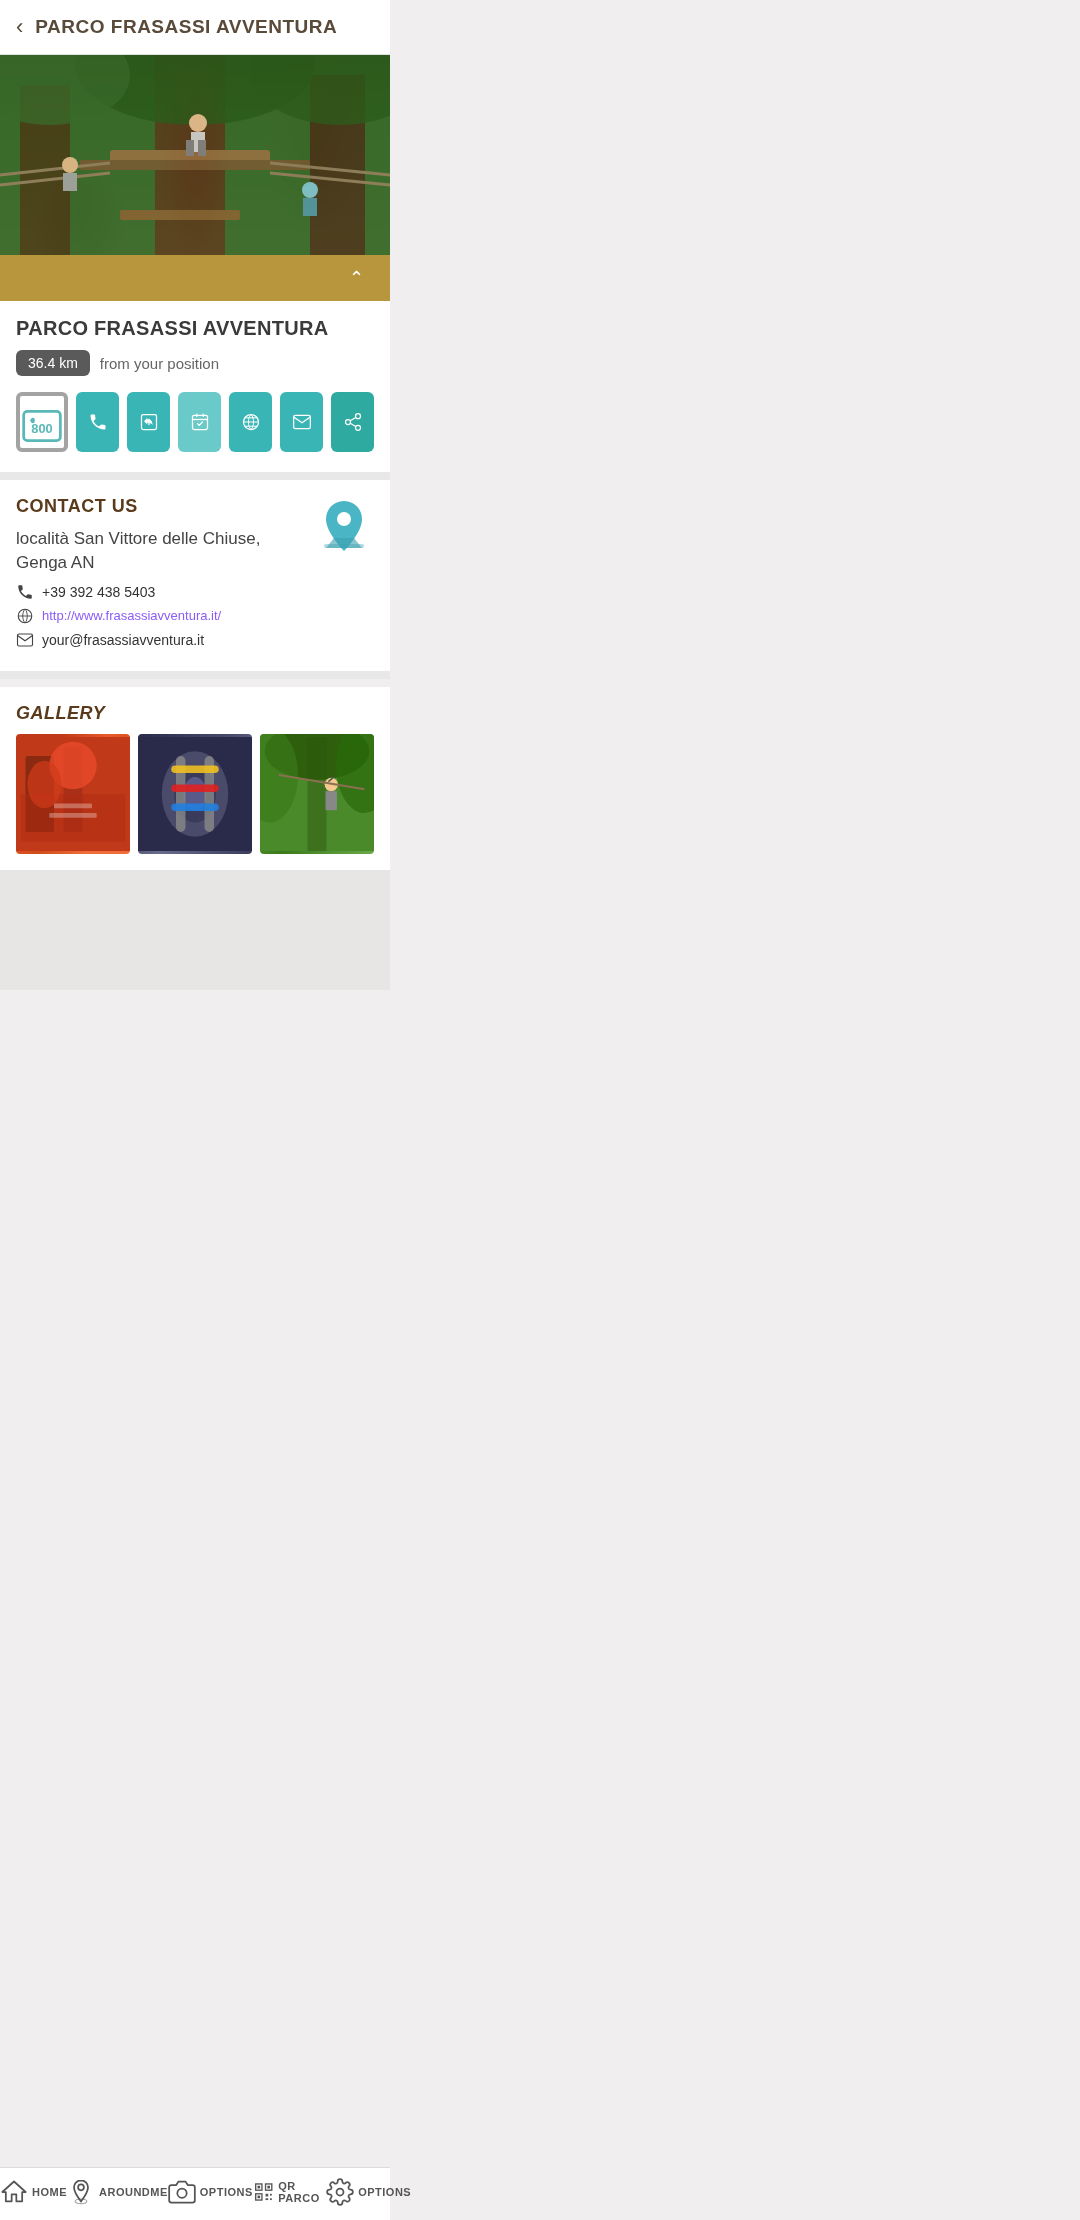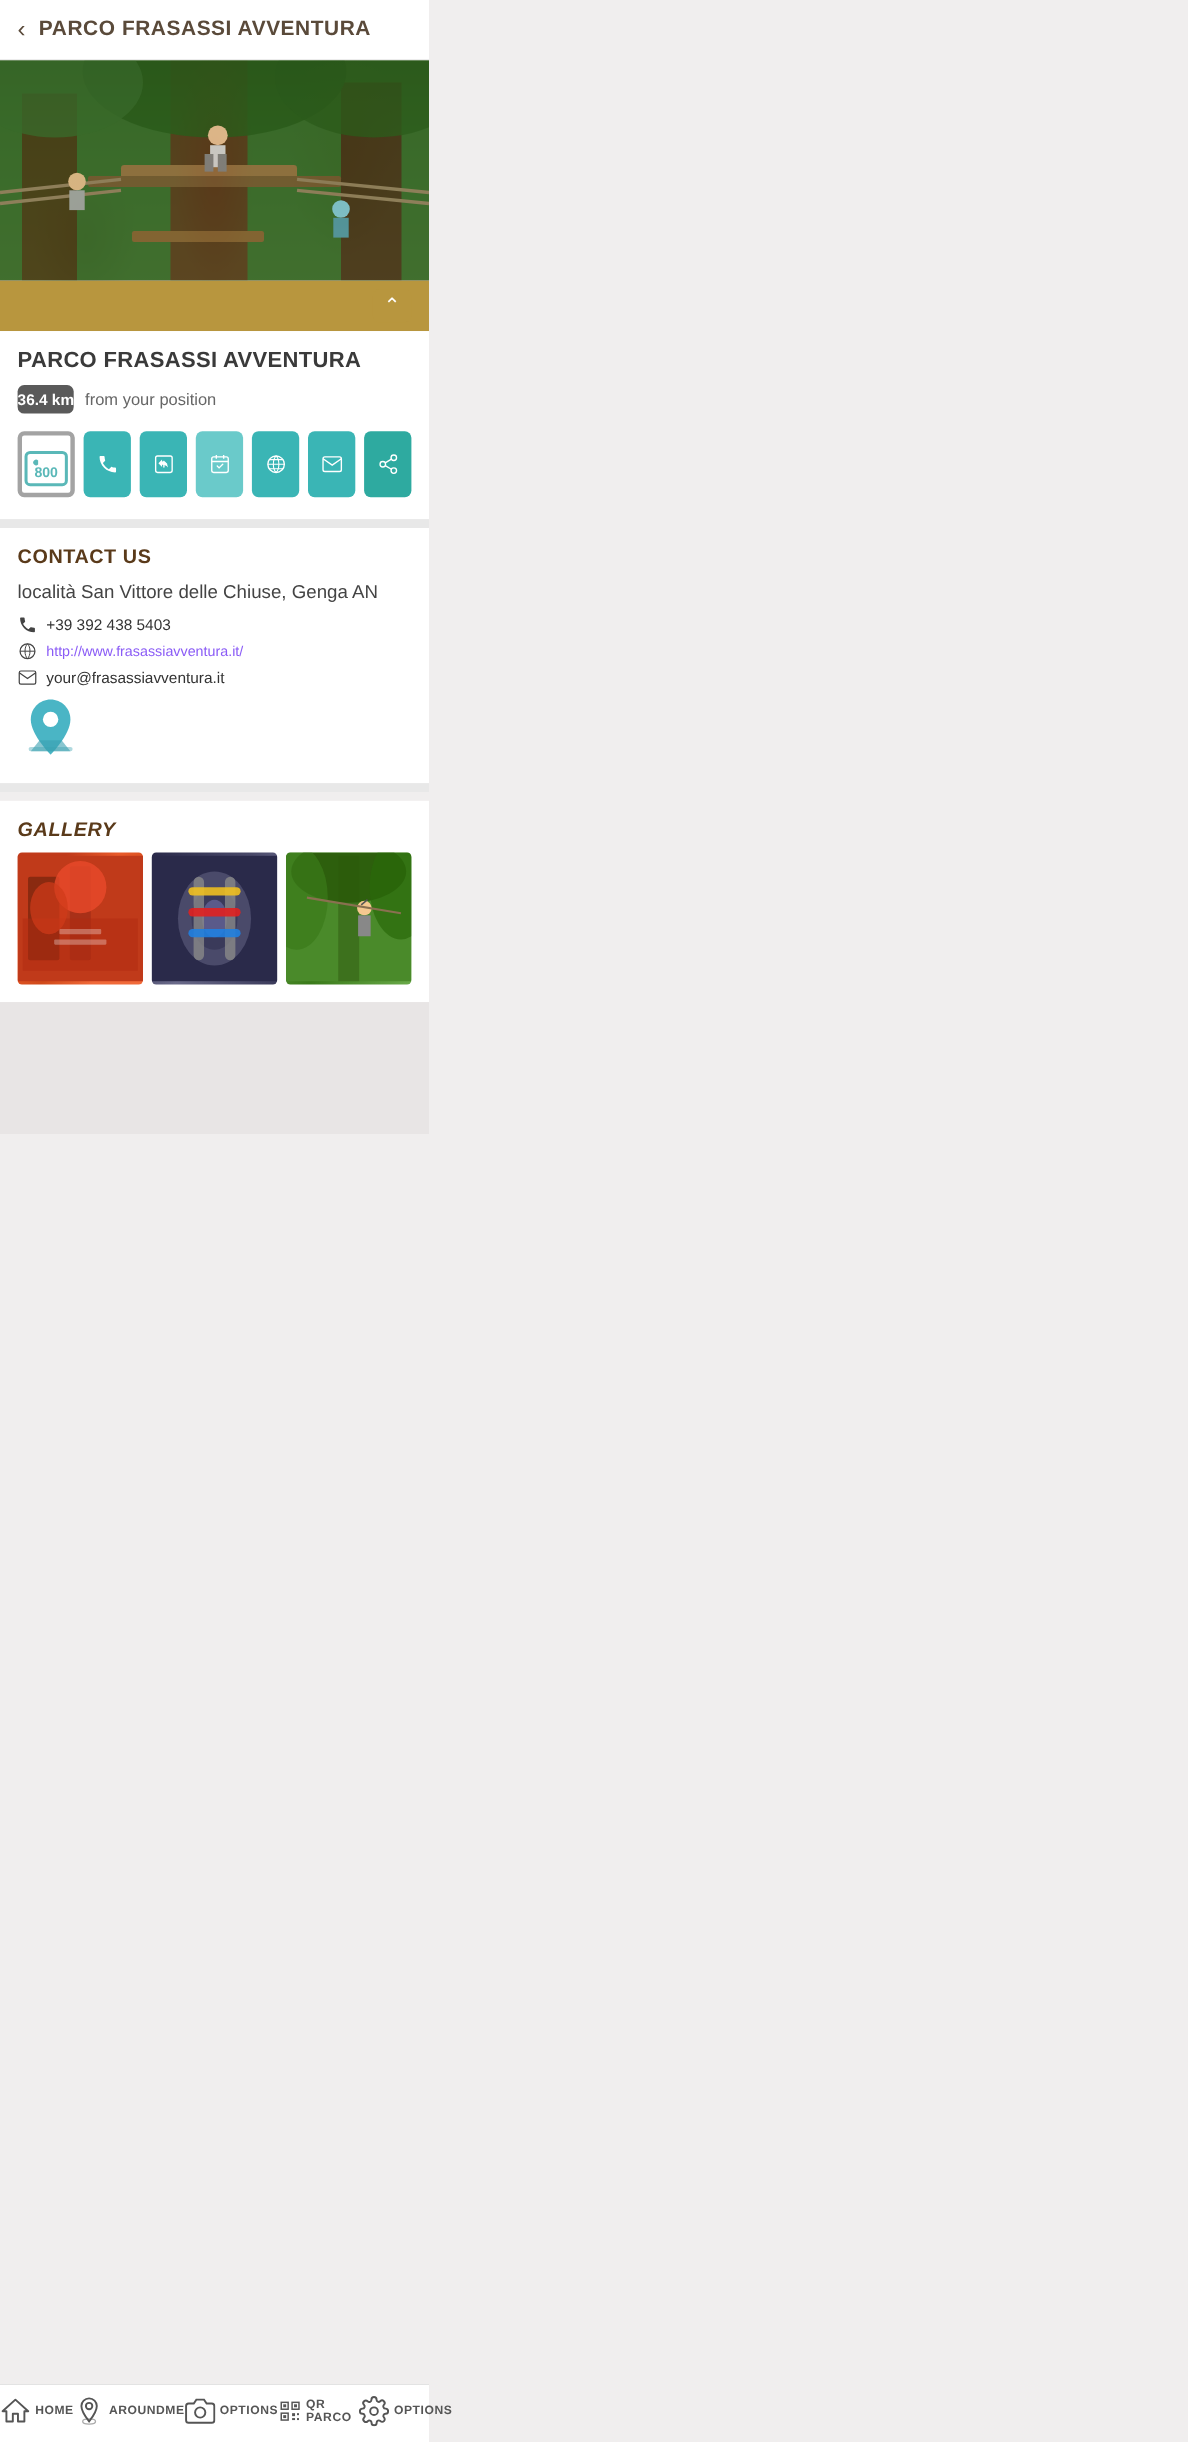--- a/index.html
+++ b/index.html
@@ -89,22 +89,22 @@
     .distance-row {
       display: flex;
       align-items: center;
       gap: 10px;
       margin-bottom: 16px;
     }
     .distance-badge {
       background: #5a5a5a;
       color: #fff;
       font-size: 14px;
-      font-weight: 700;
-      padding: 5px 0;
+      font-weight: 400;
+      padding: 5px 12px;
       border-radius: 6px;
     }
     .distance-text {
       color: #666;
       font-size: 15px;
     }
 
     
     .action-buttons {
       display: flex;
@@ -150,21 +150,20 @@
       font-size: 18px;
       font-weight: 800;
       color: #5a3a1a;
       margin-bottom: 10px;
       letter-spacing: 0.5px;
     }
     .contact-row {
       display: flex;
       justify-content: space-between;
       align-items: flex-start;
-      flex-direction: column;
     }
     .contact-info {
       flex: 1;
     }
     .contact-address {
       color: #444;
       font-size: 17px;
       margin-bottom: 8px;
       line-height: 1.4;
     }

